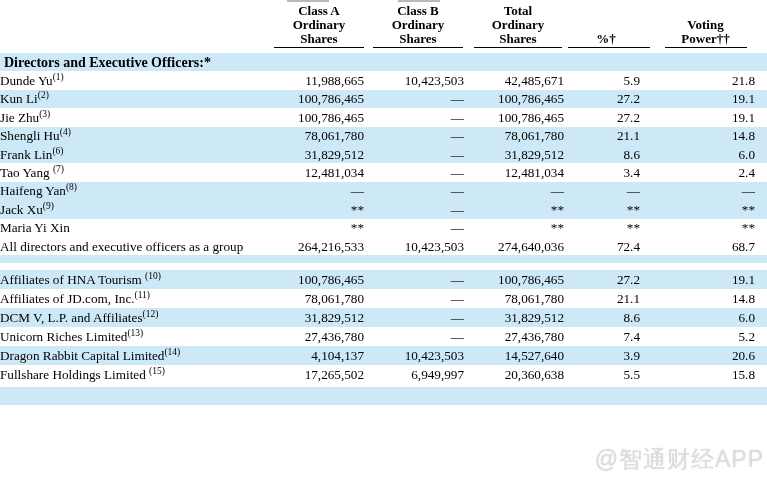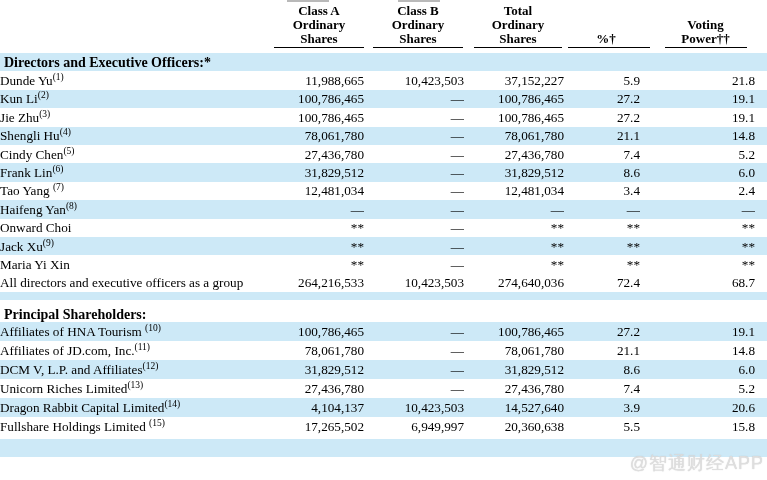--- a/index.html
+++ b/index.html
@@ -69,21 +69,21 @@
   tr.bot-blue  { height: 18px; background: #cde9f7; }
   sup.fn {
     font-size: 9.5px;
     line-height: 0;
     vertical-align: super;
   }
   .watermark {
     position: absolute;
     right: 3px;
     bottom: 5px;
-    font-size: 18px;
+    font-size: 23px;
     font-family: "Liberation Sans", "DejaVu Sans", sans-serif;
     color: rgba(222, 222, 222, 0.92);
     text-shadow: 0 0 1px rgba(160,160,160,0.55);
     letter-spacing: 1px;
     pointer-events: none;
   }
   .artifact {
     position: absolute;
     top: 0;
     height: 2px;
@@ -142,21 +142,21 @@
     </thead>
     <tbody>
       <tr class="r sec blue">
         <td colspan="6">Directors and Executive Officers:*</td>
       </tr>
 
       <tr class="r">
         <td class="name"><span>Dunde Yu</span><sup class="fn">(1)</sup></td>
         <td class="num">11,988,665</td>
         <td class="num">10,423,503</td>
-        <td class="num">37,152,227</td>
+        <td class="num">42,485,671</td>
         <td class="num">5.9</td>
         <td class="num v">21.8</td>
       </tr>
       <tr class="r blue">
         <td class="name"><span>Kun Li</span><sup class="fn">(2)</sup></td>
         <td class="num">100,786,465</td>
         <td class="num">—</td>
         <td class="num">100,786,465</td>
         <td class="num">27.2</td>
         <td class="num v">19.1</td>
@@ -169,28 +169,20 @@
         <td class="num">27.2</td>
         <td class="num v">19.1</td>
       </tr>
       <tr class="r blue">
         <td class="name"><span>Shengli Hu</span><sup class="fn">(4)</sup></td>
         <td class="num">78,061,780</td>
         <td class="num">—</td>
         <td class="num">78,061,780</td>
         <td class="num">21.1</td>
         <td class="num v">14.8</td>
-      </tr>
-      <tr class="r">
-        <td class="name"><span>Cindy Chen</span><sup class="fn">(5)</sup></td>
-        <td class="num">27,436,780</td>
-        <td class="num">—</td>
-        <td class="num">27,436,780</td>
-        <td class="num">7.4</td>
-        <td class="num v">5.2</td>
       </tr>
       <tr class="r blue">
         <td class="name"><span>Frank Lin</span><sup class="fn">(6)</sup></td>
         <td class="num">31,829,512</td>
         <td class="num">—</td>
         <td class="num">31,829,512</td>
         <td class="num">8.6</td>
         <td class="num v">6.0</td>
       </tr>
       <tr class="r">
@@ -201,28 +193,20 @@
         <td class="num">3.4</td>
         <td class="num v">2.4</td>
       </tr>
       <tr class="r blue">
         <td class="name"><span>Haifeng Yan</span><sup class="fn">(8)</sup></td>
         <td class="num">—</td>
         <td class="num">—</td>
         <td class="num">—</td>
         <td class="num">—</td>
         <td class="num v">—</td>
-      </tr>
-      <tr class="r">
-        <td class="name"><span>Onward Choi</span><sup class="fn"></sup></td>
-        <td class="num">**</td>
-        <td class="num">—</td>
-        <td class="num">**</td>
-        <td class="num">**</td>
-        <td class="num v">**</td>
       </tr>
       <tr class="r blue">
         <td class="name"><span>Jack Xu</span><sup class="fn">(9)</sup></td>
         <td class="num">**</td>
         <td class="num">—</td>
         <td class="num">**</td>
         <td class="num">**</td>
         <td class="num v">**</td>
       </tr>
       <tr class="r">
@@ -242,23 +226,20 @@
         <td class="num v">68.7</td>
       </tr>
 
       <tr class="sp-blue">
           <td colspan="6"></td>
         </tr>
       <tr class="sp-white">
           <td colspan="6"></td>
         </tr>
 
-      <tr class="sec" style="height:13.5px">
-        <td colspan="6">Principal Shareholders:</td>
-      </tr>
 
       <tr class="r2 blue">
         <td class="name"><span>Affiliates of HNA Tourism </span><sup class="fn">(10)</sup></td>
         <td class="num">100,786,465</td>
         <td class="num">—</td>
         <td class="num">100,786,465</td>
         <td class="num">27.2</td>
         <td class="num v">19.1</td>
       </tr>
       <tr class="r2">

